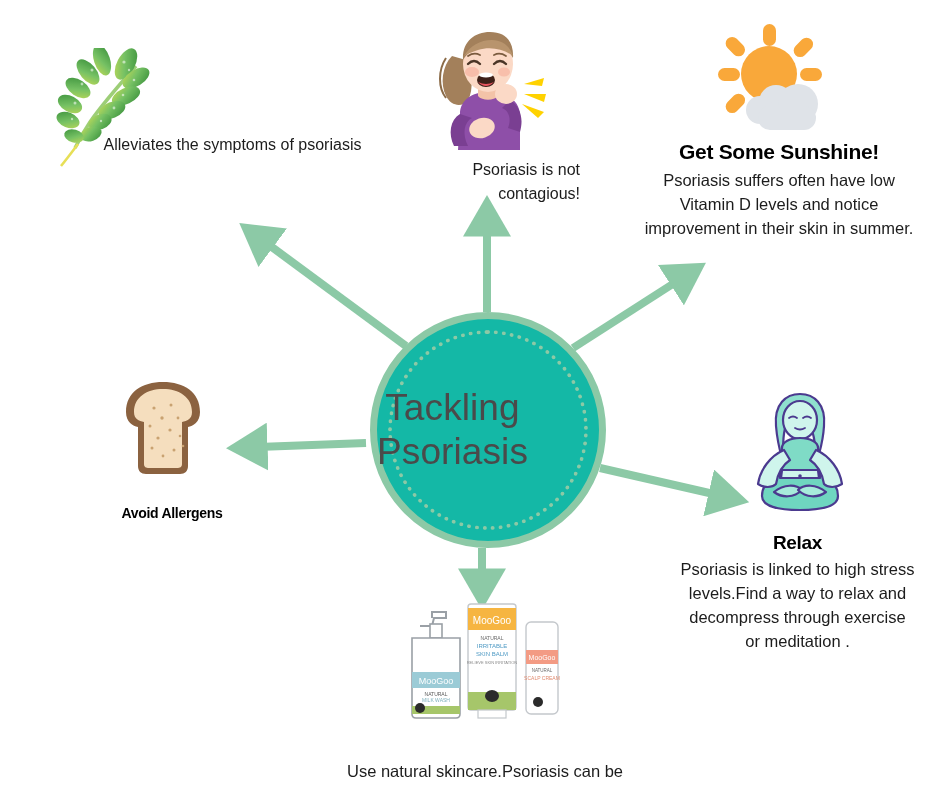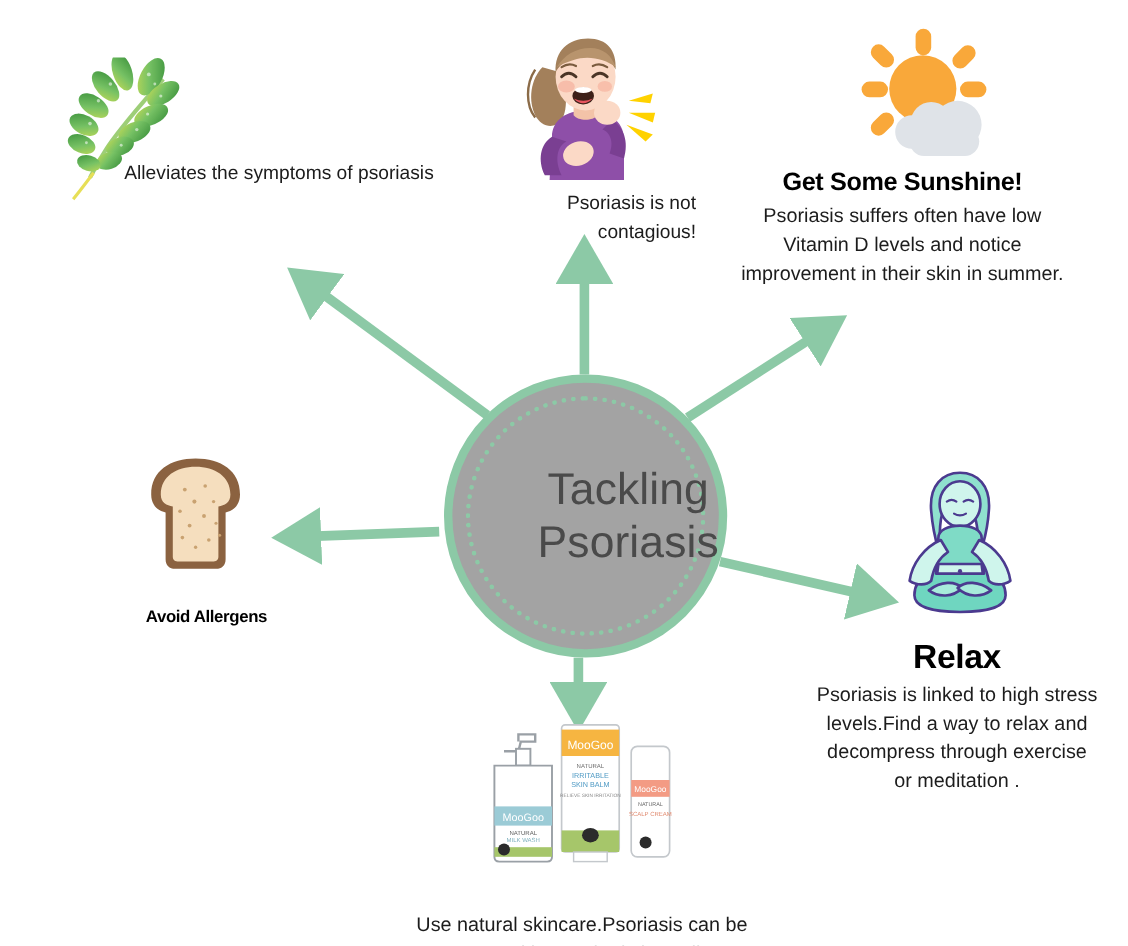--- a/index.html
+++ b/index.html
@@ -23,24 +23,24 @@
     pointer-events: none;
   }
 
   
   .hub {
     position: absolute;
     left: 370px; top: 312px;
     width: 236px; height: 236px;
     border-radius: 50%;
     border: 7px solid #8CC9A6;
-    background: #a3a3a3;
+    background: #14b8a6;
     display: flex;
     align-items: center;
-    justify-content: flex-end;
+    justify-content: flex-start;
   }
   .hub-dots {
     position: absolute;
     left: 11px; top: 11px;
     width: 200px; height: 200px;
     border-radius: 50%;
     border: 4px dotted #8CC9A6;
   }
   .hub-title {
     position: relative;
@@ -70,32 +70,32 @@
   
   #node-tea      { left: 40px;  top: 128px; width: 345px; }
   #node-tea .headline { font-size: 21px; text-align: center; margin-left: 78px; }
   #node-tea .body     { font-size: 16px; text-align: center; margin-top: 7px; margin-left: 40px; line-height: 1.25; }
 
   
   #node-contagious { left: 395px; top: 158px; width: 185px; text-align: right; }
   #node-contagious .body { font-size: 16px; line-height: 1.5; }
 
   
-  #node-sun { left: 591px; top: 140px; width: 322px; text-align: center; }
+  #node-sun { left: 618px; top: 140px; width: 322px; text-align: center; }
   #node-sun .headline { font-size: 21px; }
   #node-sun .body { font-size: 16.5px; margin-top: 5px; line-height: 1.45; }
 
   
   #node-allergens { left: 22px; top: 505px; width: 300px; text-align: center; }
   #node-allergens .headline { font-size: 14px; }
   #node-allergens .body { font-size: 16.5px; margin-top: 4px; line-height: 1.45; }
 
   
   #node-relax { left: 655px; top: 532px; width: 285px; text-align: center; }
-  #node-relax .headline { font-size: 28px; }
+  #node-relax .headline { font-size: 19px; }
   #node-relax .body { font-size: 16.5px; margin-top: 4px; line-height: 1.45; }
 
   
   #node-skincare { left: 320px; top: 722px; width: 330px; text-align: center; }
   #node-skincare .body { font-size: 16.5px; line-height: 1.45; margin-top: 38px; }
 
   
   .icon-wrap { position: absolute; }
   #icon-leaf      { left: 48px;  top: 48px; }
   #icon-sneeze    { left: 424px; top: 22px; }

